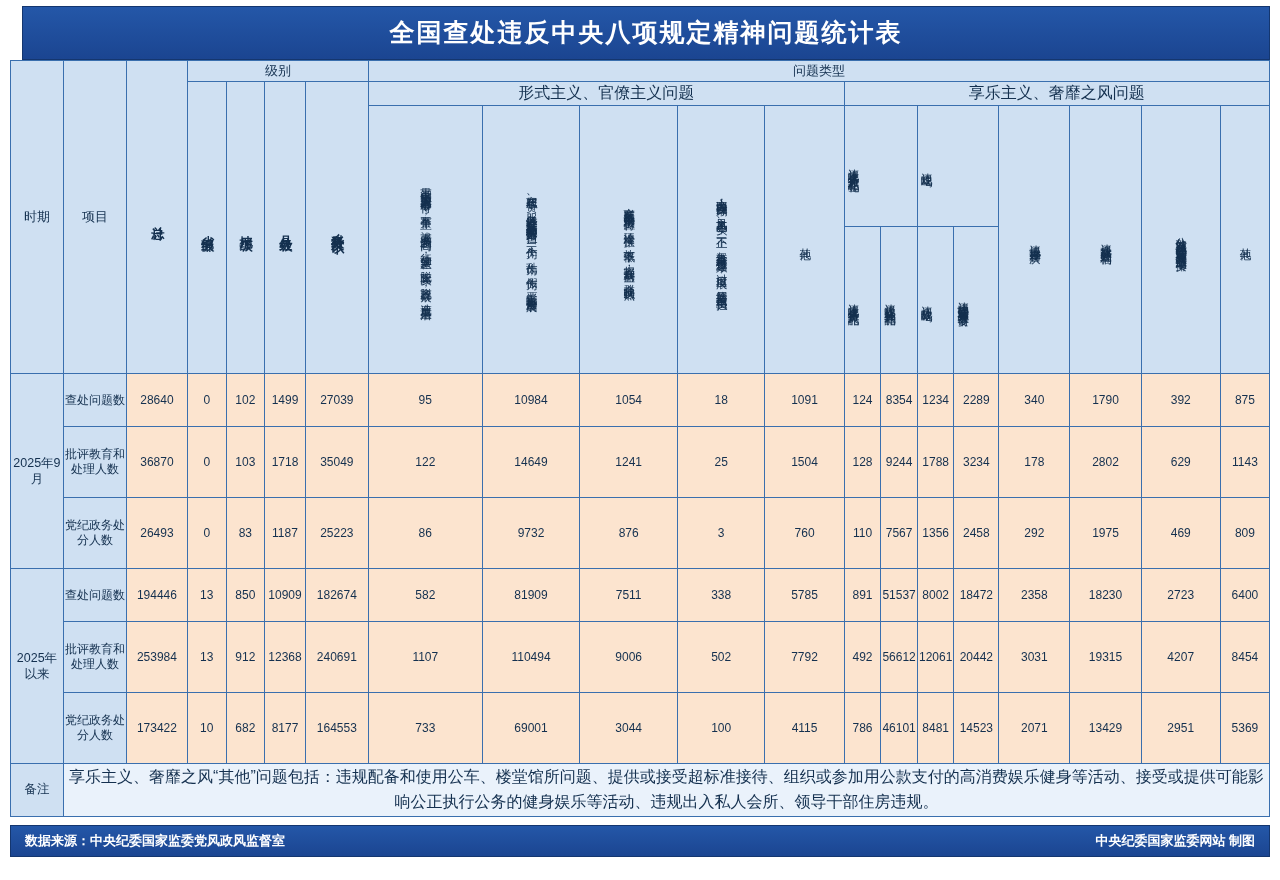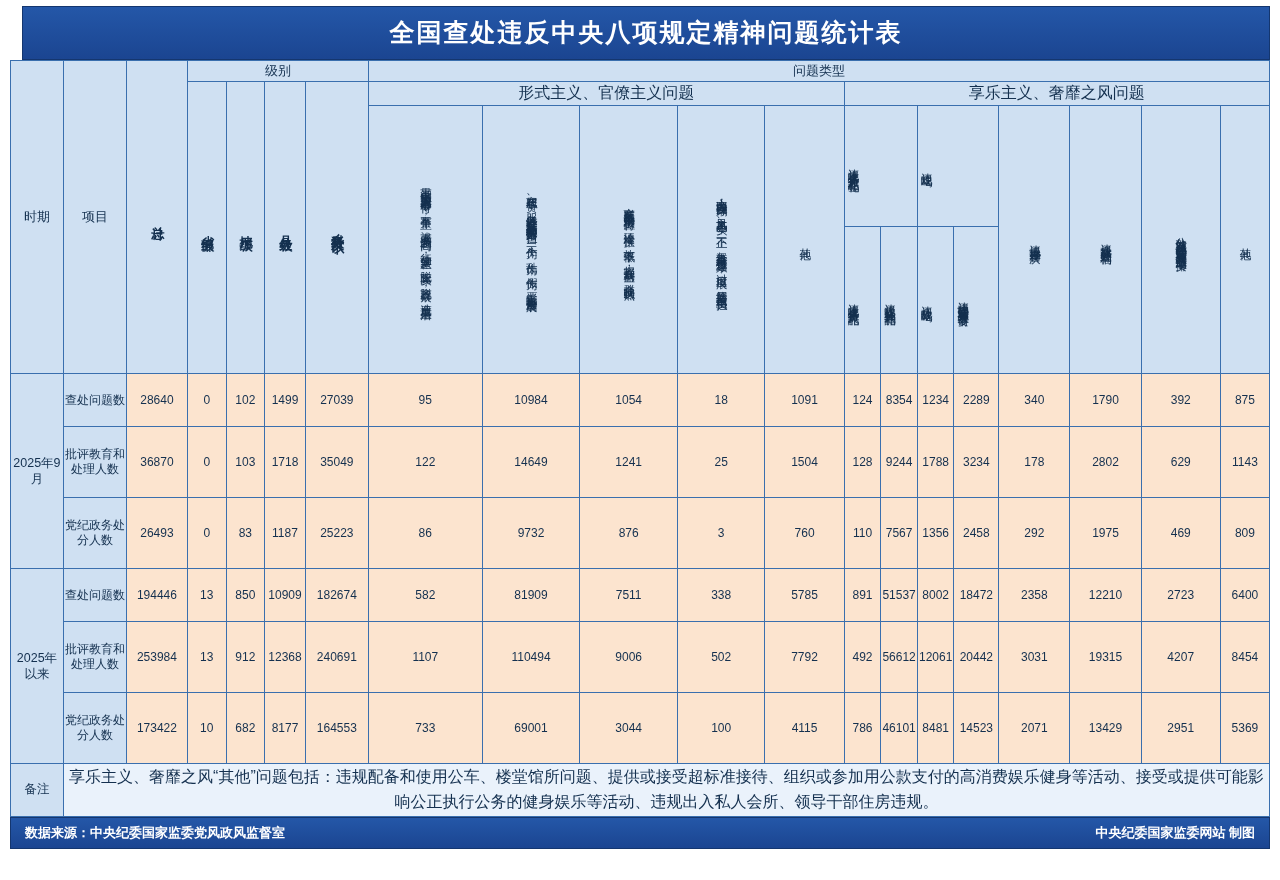--- a/index.html
+++ b/index.html
@@ -127,21 +127,21 @@
   }
   .note-body {
     background: #eaf2fb;
     font-size: 16px;
     text-align: left;
     line-height: 1.55;
     padding: 6px 10px;
     color: #14304f;
   }
   .footer {
-    margin-top: 0;
+    margin-top: 8px;
     background: #1f4e9c;
     background: linear-gradient(180deg,#2457a8 0%, #1b4591 100%);
     color: #ffffff;
     font-size: 13px;
     padding: 6px 14px;
     display: flex;
     justify-content: space-between;
     border: 1px solid #14366f;
     font-weight: bold;
   }
@@ -350,21 +350,21 @@
         <td class="cellrow">582</td>
         <td class="cellrow">81909</td>
         <td class="cellrow">7511</td>
         <td class="cellrow">338</td>
         <td class="cellrow">5785</td>
         <td class="cellrow">891</td>
         <td class="cellrow">51537</td>
         <td class="cellrow">8002</td>
         <td class="cellrow">18472</td>
         <td class="cellrow">2358</td>
-        <td class="cellrow">12210</td>
+        <td class="cellrow">18230</td>
         <td class="cellrow">2723</td>
         <td class="cellrow">6400</td>
       </tr>
       <tr>
         <td class="rowlabel" style="height:68px">批评教育和处理人数</td>
         <td class="cellrow">253984</td>
         <td class="cellrow">13</td>
         <td class="cellrow">912</td>
         <td class="cellrow">12368</td>
         <td class="cellrow">240691</td>

